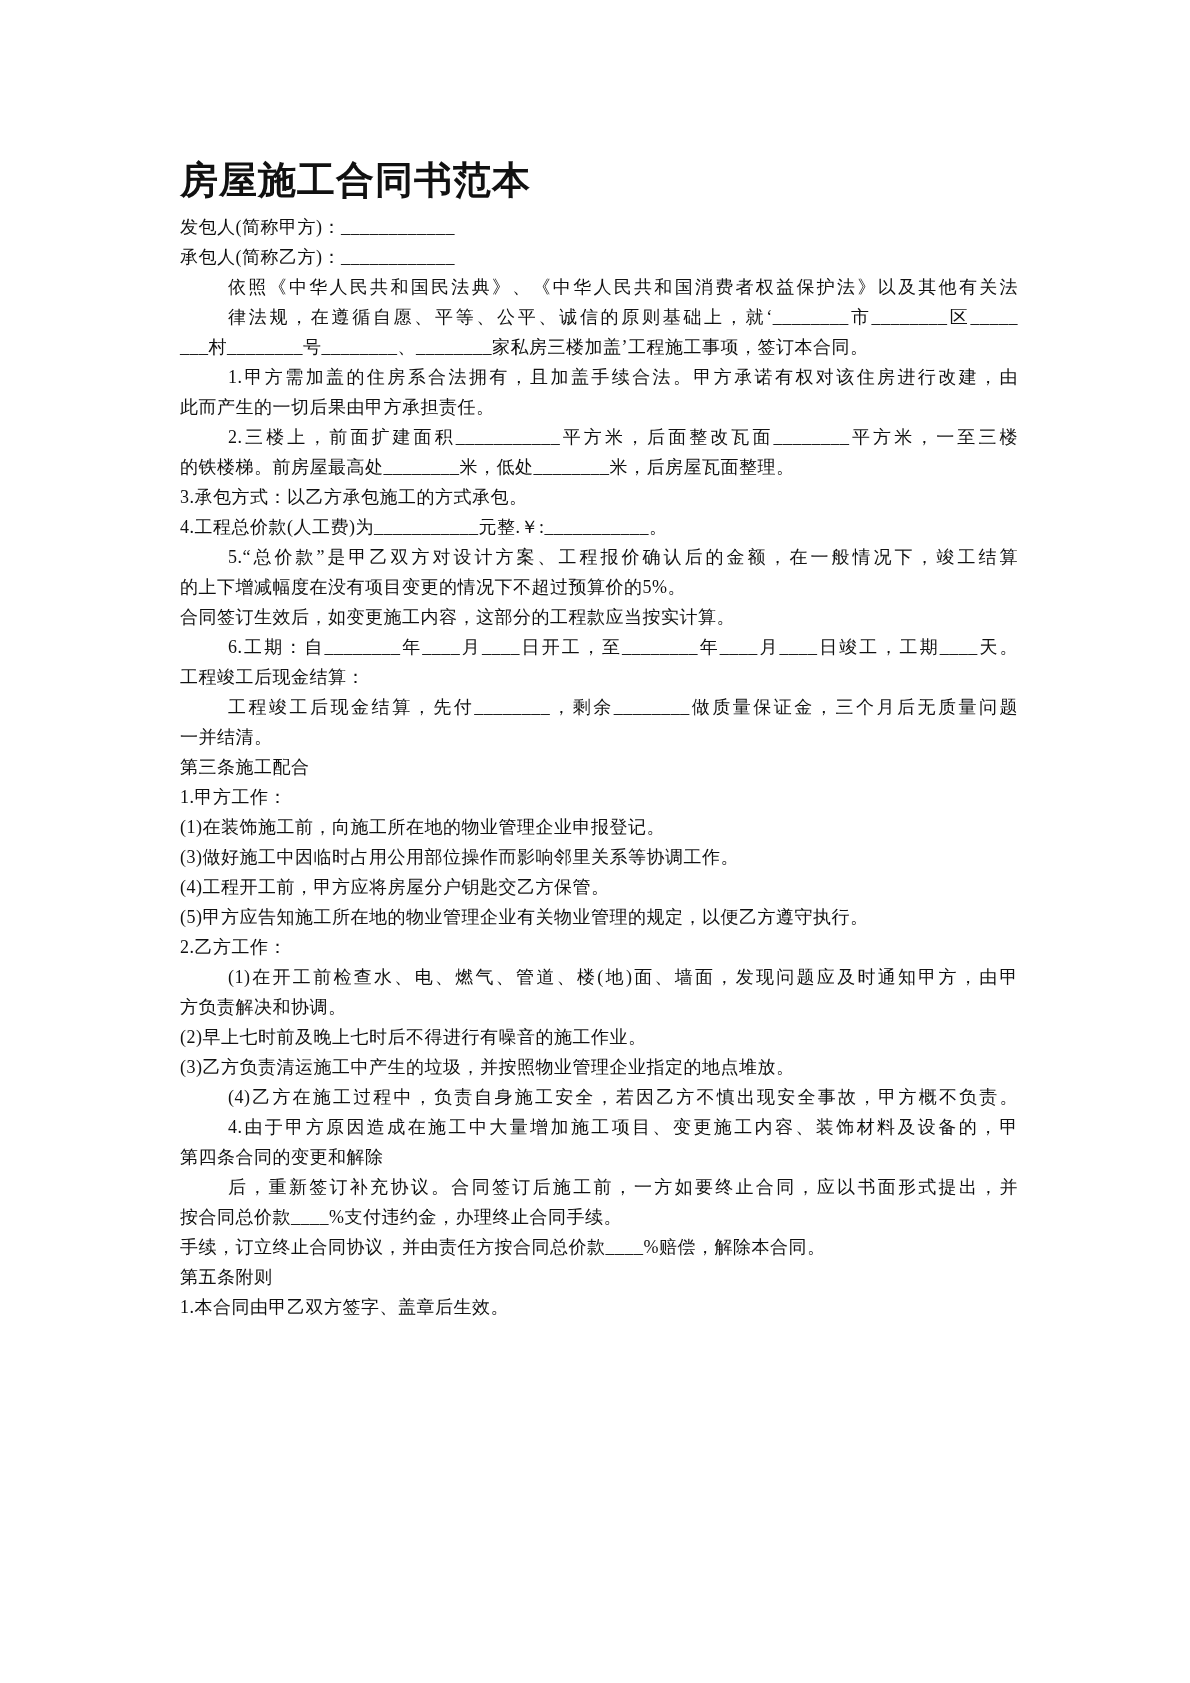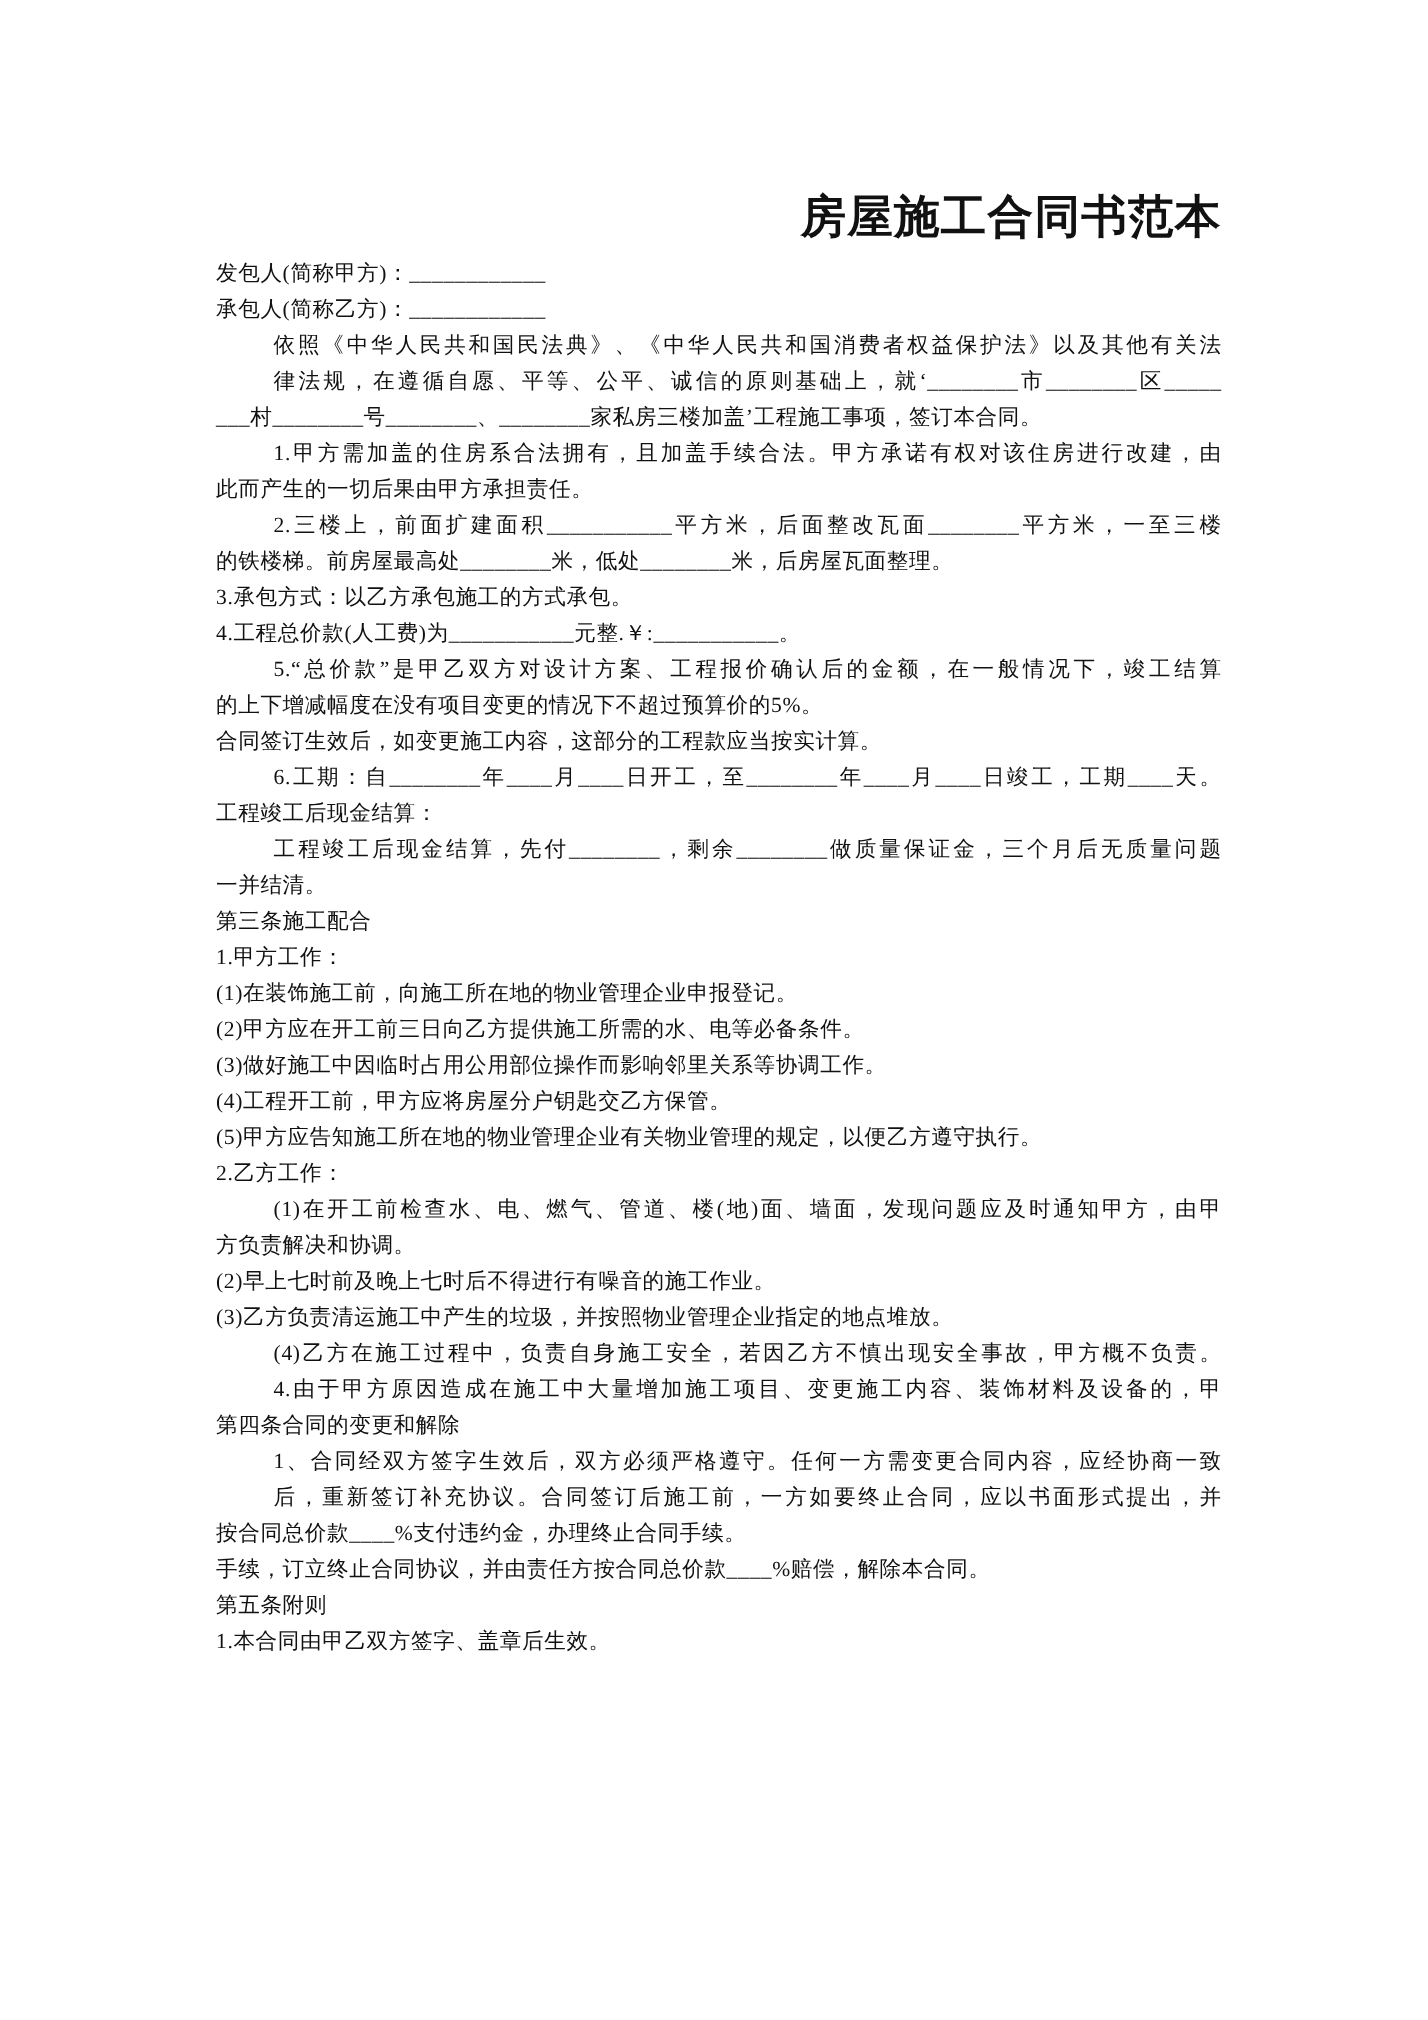--- a/index.html
+++ b/index.html
@@ -15,21 +15,21 @@
     font-family: "DejaVu Serif", "Liberation Serif", serif;
     color: #111111;
   }
   .page {
     position: absolute;
     left: 180px;
     top: 150px;
     width: 838px;
   }
   .title {
-    text-align: right;
+    text-align: left;
     font-family: "DejaVu Sans", "Liberation Sans", sans-serif;
     font-weight: bold;
     font-size: 38px;
     line-height: 60px;
     height: 60px;
     margin: 0 0 2px 0;
     letter-spacing: 1px;
   }
   .line {
     font-size: 18px;
@@ -65,32 +65,30 @@
       <div class="line full">5.“总价款”是甲乙双方对设计方案、工程报价确认后的金额，在一般情况下，竣工结算</div>
       <div class="line">的上下增减幅度在没有项目变更的情况下不超过预算价的5%。</div>
       <div class="line">合同签订生效后，如变更施工内容，这部分的工程款应当按实计算。</div>
       <div class="line full">6.工期：自________年____月____日开工，至________年____月____日竣工，工期____天。</div>
       <div class="line">工程竣工后现金结算：</div>
       <div class="line full">工程竣工后现金结算，先付________，剩余________做质量保证金，三个月后无质量问题</div>
       <div class="line">一并结清。</div>
       <div class="line">第三条施工配合</div>
       <div class="line">1.甲方工作：</div>
       <div class="line">(1)在装饰施工前，向施工所在地的物业管理企业申报登记。</div>
-      <div class="line">(2)甲方应在开工前三日向乙方提供施工所需的水、电等必备条件。</div>
       <div class="line">(3)做好施工中因临时占用公用部位操作而影响邻里关系等协调工作。</div>
       <div class="line">(4)工程开工前，甲方应将房屋分户钥匙交乙方保管。</div>
       <div class="line">(5)甲方应告知施工所在地的物业管理企业有关物业管理的规定，以便乙方遵守执行。</div>
       <div class="line">2.乙方工作：</div>
       <div class="line full">(1)在开工前检查水、电、燃气、管道、楼(地)面、墙面，发现问题应及时通知甲方，由甲</div>
       <div class="line">方负责解决和协调。</div>
       <div class="line">(2)早上七时前及晚上七时后不得进行有噪音的施工作业。</div>
       <div class="line">(3)乙方负责清运施工中产生的垃圾，并按照物业管理企业指定的地点堆放。</div>
       <div class="line full">(4)乙方在施工过程中，负责自身施工安全，若因乙方不慎出现安全事故，甲方概不负责。</div>
       <div class="line full">4.由于甲方原因造成在施工中大量增加施工项目、变更施工内容、装饰材料及设备的，甲</div>
       <div class="line">第四条合同的变更和解除</div>
-      <div class="line full">1、合同经双方签字生效后，双方必须严格遵守。任何一方需变更合同内容，应经协商一致</div>
       <div class="line full">后，重新签订补充协议。合同签订后施工前，一方如要终止合同，应以书面形式提出，并</div>
       <div class="line">按合同总价款____%支付违约金，办理终止合同手续。</div>
       <div class="line">手续，订立终止合同协议，并由责任方按合同总价款____%赔偿，解除本合同。</div>
       <div class="line">第五条附则</div>
       <div class="line">1.本合同由甲乙双方签字、盖章后生效。</div>
     </div>
 </div>
 
 </body></html>

